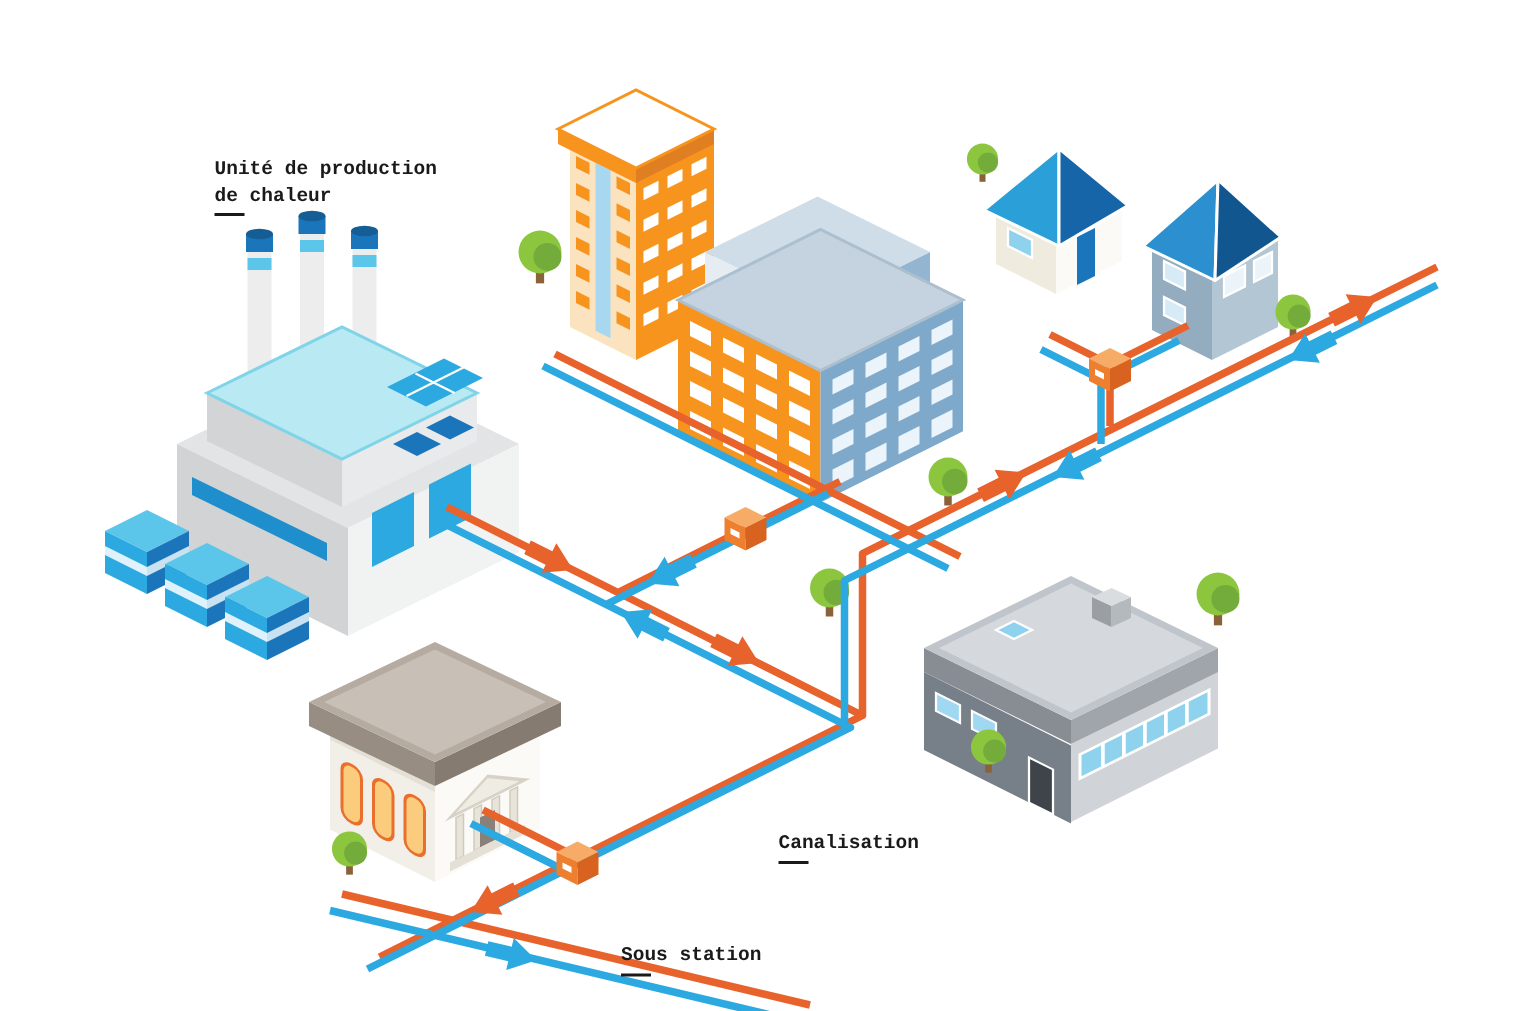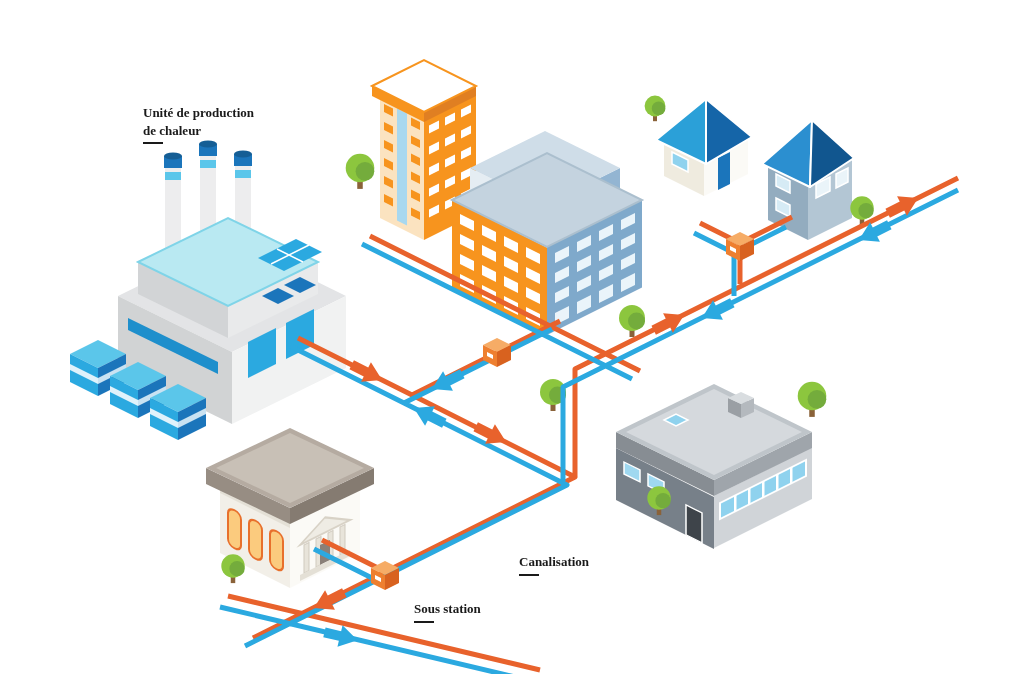--- a/index.html
+++ b/index.html
@@ -1,17 +1,17 @@
 <!DOCTYPE html>
 <html><head>
 <meta charset="utf-8">
 <style>
   html,body{margin:0;padding:0;background:#ffffff;}
   .stage{position:relative;width:968px;height:674px;background:#ffffff;overflow:hidden;
-         font-family:Liberation Serif, serif;}
+         font-family:Liberation Mono, monospace;}
   .stage svg{position:absolute;left:0;top:0;}
   .label{position:absolute;font-size:13px;font-weight:600;line-height:1.35;color:#1a1a1a;white-space:nowrap;}
   .mark{width:20px;height:2px;background:#1a1a1a;margin-top:3px;}
 </style>
 </head>
 <body>
 
 <div class="stage">
 
 <svg width="1024" height="674" viewBox="0 0 1024 674">
@@ -312,18 +312,18 @@
   <div>Unité de production</div>
   <div>de chaleur</div>
   <div class="mark"></div>
 </div>
 
 <div class="label" style="left:519px;top:553px;">
   <div>Canalisation</div>
   <div class="mark"></div>
 </div>
 
-<div class="label" style="left:414px;top:600px;">
+<div class="label" style="left:414px;top:628px;">
   <div>Sous station</div>
   <div class="mark"></div>
 </div>
 
 </div>
 
 </body></html>

